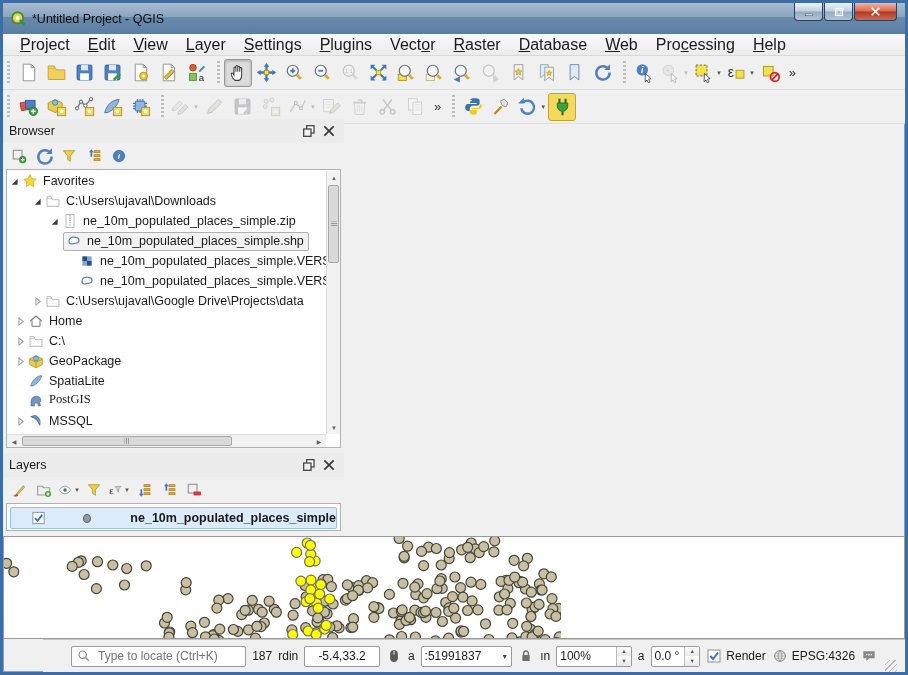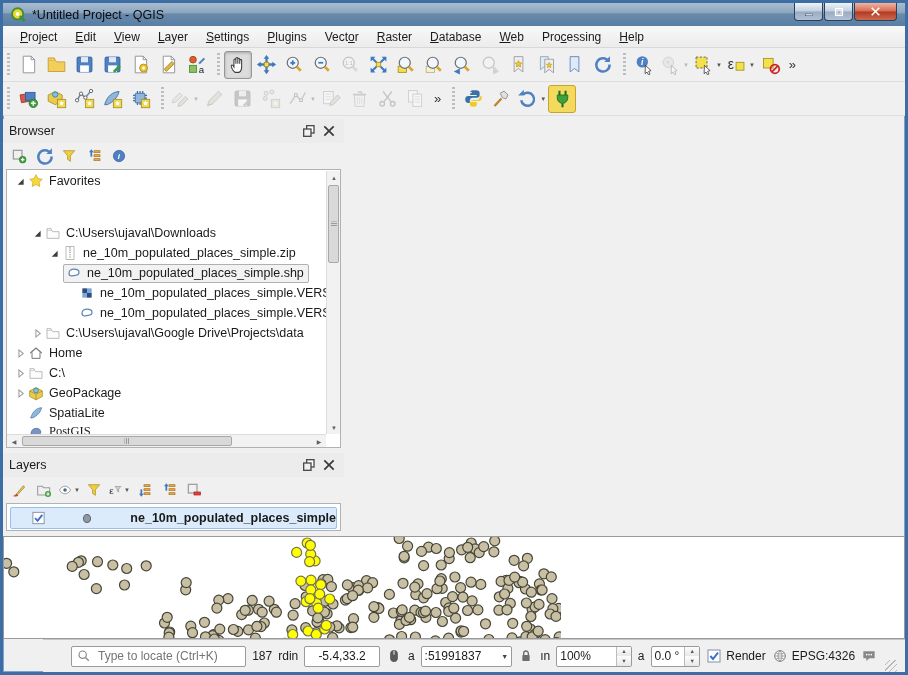--- a/index.html
+++ b/index.html
@@ -1,33 +1,33 @@
 <!DOCTYPE html>
 <html><head>
 <meta charset="utf-8">
 <style>
   html,body{margin:0;padding:0;background:#6b6b6b;}
   *{box-sizing:border-box;}
   .window{position:relative;width:908px;height:675px;margin:0 auto;background:#f0f0f0;
     border:3px solid #3c6ea5;box-shadow:inset 0 0 0 1px #7fa3c8;
     font-family:"Liberation Sans",sans-serif;font-size:12px;color:#1a1a1a;overflow:hidden;}
   
-  .titlebar{height:23px;background:linear-gradient(#a9bccf,#8aa5bf 45%,#6a8aab 46%,#597ea4);
+  .titlebar{height:31px;background:linear-gradient(#a9bccf,#8aa5bf 45%,#6a8aab 46%,#597ea4);
     display:flex;align-items:center;padding-left:6px;position:relative;text-align:right;}
   .titlebar .ticon{width:18px;height:18px;margin-right:5px;}
   .title-text{font-size:12.5px;color:#0c0c0c;}
   .winbtns{position:absolute;top:0;right:8px;display:flex;}
   .wbtn{width:29px;height:18px;border:1px solid #27415e;border-top:none;border-radius:0 0 4px 4px;
     background:linear-gradient(#eef3f8,#c2cfdd 48%,#97abc2 52%,#b3c2d4);
     display:flex;align-items:center;justify-content:center;margin-left:1px;}
   .wbtn.close{width:43px;background:linear-gradient(#f0b5a5,#d86a50 48%,#b03a22 52%,#cc6a50);}
   
   .menubar{height:22px;display:flex;align-items:center;background:linear-gradient(#f8f8f8,#ececec);
     border-bottom:1px solid #d8d8d8;padding-left:8px;}
-  .mitem{padding:2px 9px;font-size:12px;}
+  .mitem{padding:2px 9px;font-size:16px;}
   .mitem u{text-decoration:underline;}
   
   .toolbar{height:34px;display:flex;align-items:center;background:#f0f0f0;border-bottom:1px solid #dedede;padding-left:2px;}
   .tbgroup{display:flex;align-items:center;margin-right:5px;}
   .grip{width:3px;height:24px;margin:0 4px 0 2px;
     background:repeating-linear-gradient(#bdbdbd 0 2px,transparent 2px 4px);}
   .tbtn{height:28px;min-width:28px;display:flex;align-items:center;justify-content:center;
     border:1px solid transparent;border-radius:3px;padding:0 1px;}
   .tbtn.pressed{background:#dcdcdc;border-color:#979797;box-shadow:inset 0 1px 3px rgba(0,0,0,.25);}
   .tbtn.accent{background:#f3da5f;border-color:#c7a32c;}
@@ -527,36 +527,36 @@
             </span>
             <span class="ptool">
               <svg viewBox="0 0 24 24" width="16" height="16" aria-hidden="true">
                 <circle cx="12" cy="12" r="8.5" fill="#4f81c2" stroke="#2d5d9f"></circle>
                 <text x="10.2" y="16.5" font-size="12" fill="#fff" font-weight="bold" font-style="italic">i</text>
               </svg>
             </span>
           </div>
         <div class="treewrap">
           <div class="treerows" id="tree">
-              <div class="trow" style="padding-left: 6px;">
+              <div class="trow" style="padding-left: 0;">
                 <span class="texp">
                   <svg viewBox="0 0 14 14" width="11" height="11">
                     <path d="M11 3.5v7.5H3.5z" fill="#3c3c3c"></path>
                   </svg>
                 </span>
                 <span style="display: flex; align-items: center;">
                   <span class="ticn">
                     <svg viewBox="0 0 24 24" width="16" height="16" aria-hidden="true">
                       <path d="M12 2.5l2.9 5.9 6.5.9-4.7 4.6 1.1 6.5-5.8-3-5.8 3 1.1-6.5L2.6 9.3l6.5-.9z" fill="#f5d83a" stroke="#c8a51f"></path>
                     </svg>
                   </span>
                   <span class="tlabel">Favorites</span>
                 </span>
               </div>
-              <div class="trow" style="padding-left: 23px; margin-top: 32px;">
+              <div class="trow" style="padding-left: 23px;">
                 <span class="texp">
                   <svg viewBox="0 0 14 14" width="11" height="11">
                     <path d="M11 3.5v7.5H3.5z" fill="#3c3c3c"></path>
                   </svg>
                 </span>
                 <span style="display: flex; align-items: center;">
                   <span class="ticn">
                     <svg viewBox="0 0 24 24" width="16" height="16" aria-hidden="true">
                       <path d="M3 8h7l1.5 2H21v10H3z" fill="#fdfdfd" stroke="#9a9a9a"></path>
                       <path d="M3 8V5.5h6l1 2.5" fill="#fdfdfd" stroke="#9a9a9a"></path>

